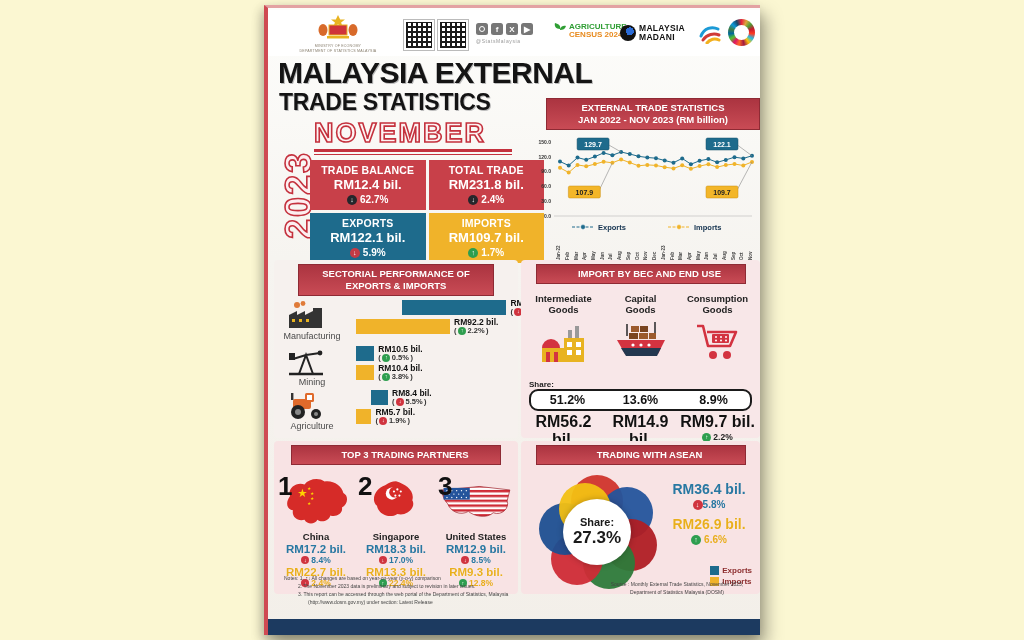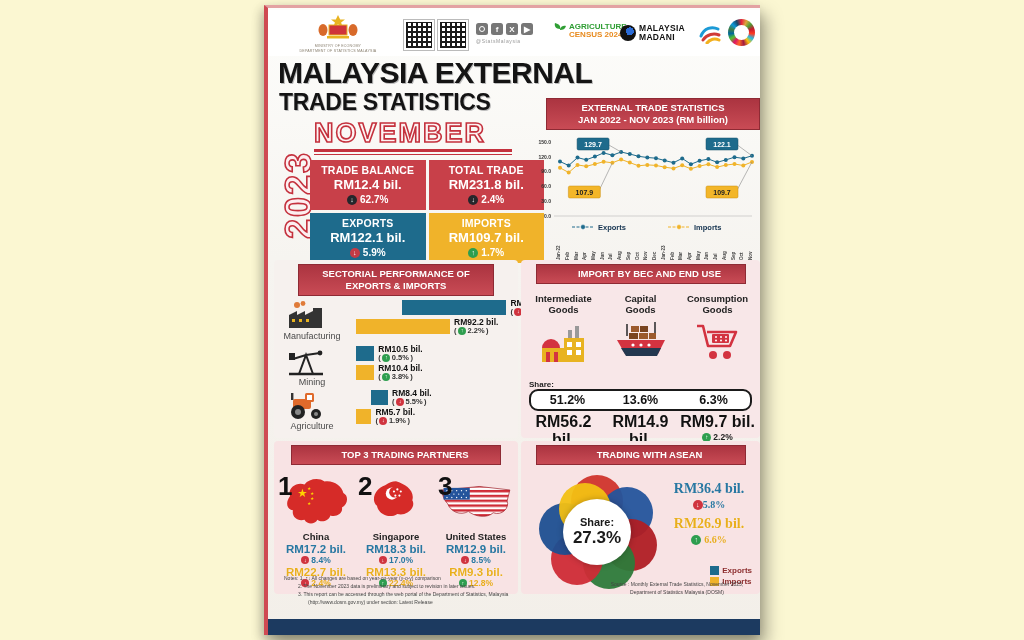--- a/index.html
+++ b/index.html
@@ -132,21 +132,21 @@
   .pe3{ left:66px; top:44px; background:#b01e24; }
   .pe4{ left:44px; top:62px; background:#2d7a3a; }
   .pe5{ left:12px; top:58px; background:#cf2b36; }
   .pe6{ left:0;   top:28px; background:#1d4f91; }
   .pe7{ left:20px; top:8px;  background:#f2c014; }
   .center-circle { position:absolute; left:24px; top:24px; width:68px; height:66px; background:#fff;
     border-radius:50%; display:flex; flex-direction:column; align-items:center; justify-content:center;
     box-shadow:0 0 6px rgba(0,0,0,.25); }
   .center-circle .sl { font-size:11px; font-weight:900; color:#1a1a1a; }
   .center-circle .sv { font-size:17px; font-weight:900; color:#1a1a1a; }
-  .as-vals { position:absolute; left:140px; top:40px; width:96px; text-align:center;font-family:Liberation Serif, serif; }
+  .as-vals { position:absolute; left:140px; top:40px; width:96px; text-align:center; }
   .as-vals .ev { font-size:14px; font-weight:900; color:#2878a2; }
   .as-vals .ec { font-size:10px; font-weight:bold; color:#2878a2; display:flex; justify-content:center; align-items:center; gap:0; margin-top:2px; }
   .as-vals .iv { font-size:14px; font-weight:900; color:#e9ae1d; text-shadow:0 0 1px #fff; margin-top:6px; }
   .as-vals .ic2 { font-size:10px; font-weight:bold; color:#e9ae1d; display:flex; justify-content:center; align-items:center; gap:3px; margin-top:2px; }
   .as-legend { position:absolute; right:8px; bottom:8px; }
   .as-legend .li { display:flex; align-items:center; gap:3px; margin-top:2px; }
   .as-legend .sq { width:9px; height:9px; }
   .sq-exp { background:#1e6b8c; } .sq-imp { background:#f0b32a; }
   .as-legend span { font-size:8px; font-weight:bold; color:#8d2f2f; }
 
@@ -534,21 +534,21 @@
             <circle cx="18" cy="33" r="4" fill="#d33340"></circle>
               <circle cx="32" cy="33" r="4" fill="#d33340"></circle>
           </svg>
         </div>
       </div>
     </div>
     <div class="share-lbl">Share:</div>
     <div class="share-box">
       <span>51.2%</span>
       <span>13.6%</span>
-      <span>6.3%</span>
+      <span>8.9%</span>
     </div>
     <div class="bec-vals">
       <div class="bec-val">
         <div class="v">RM56.2 bil.</div>
         <div class="c">
             <span class="ab down">↓</span>
             <span>5.2%</span>
           </div>
       </div>
       <div class="bec-val">

